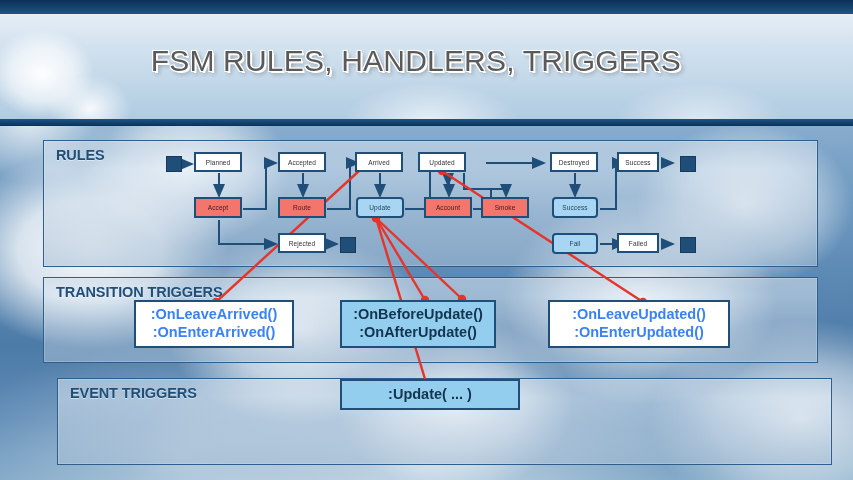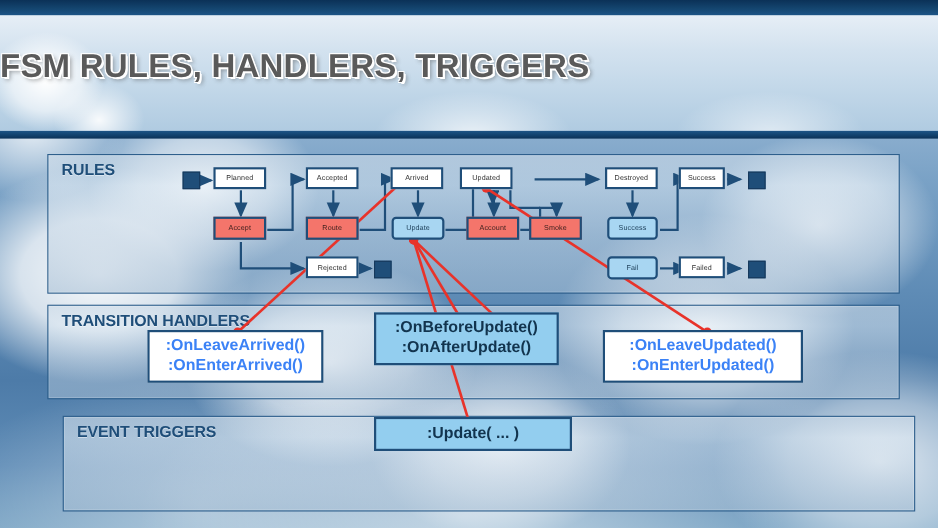--- a/index.html
+++ b/index.html
@@ -44,22 +44,22 @@
     background:
       radial-gradient(ellipse 70px 60px at 42px 60px, rgba(255,255,255,.98) 0%, rgba(255,255,255,.6) 45%, rgba(255,255,255,0) 75%),
       radial-gradient(ellipse 55px 45px at 90px 95px, rgba(255,255,255,.9) 0%, rgba(255,255,255,0) 75%),
       radial-gradient(ellipse 120px 55px at 430px 110px, rgba(255,255,255,.75) 0%, rgba(255,255,255,0) 75%),
       radial-gradient(ellipse 110px 50px at 700px 108px, rgba(255,255,255,.6) 0%, rgba(255,255,255,0) 78%);
   }
   .bar-under-hdr{position:absolute;left:0;top:119px;width:853px;height:7px;
     background:linear-gradient(180deg,#1d5486 0%,#11406b 60%,#0b3157 100%);}
 
   .deck-title{
-    position:absolute;left:0;top:44px;width:681px;text-align:left;
-    font-size:30px;font-weight:bold;letter-spacing:.2px;
+    position:absolute;left:0;top:44px;width:681px;text-align:right;
+    font-size:30px;font-weight:normal;letter-spacing:.2px;
     color:#5a5a5a;
     text-shadow:
       1px 1px 0 #ffffff, 2px 2px 0 #ffffff, -1px -1px 0 #ffffff,
       1px -1px 0 #ffffff, -1px 1px 0 #ffffff, 3px 3px 4px rgba(60,60,60,.45);
   }
 
   
   .panel{
     position:absolute;
     border:1px solid #2e5f8c;
@@ -175,21 +175,21 @@
         </g>
         <g stroke="#1f4e79" stroke-width="2" fill="none">
 
           <path d="M420,32 L420,48 L447,48"></path>
         </g>
       </svg>
     </div>
   </div>
 
   <div class="panel" id="panel-handlers">
-    <div class="panel-title">TRANSITION HANDLERS</div>
+    <div class="panel-title">TRANSITION TRIGGERS</div>
   </div>
 
   <div class="panel" id="panel-triggers">
     <div class="panel-title">EVENT TRIGGERS</div>
   </div>
 
   <svg id="links" viewBox="0 0 853 480">
       <line x1="371" y1="160" x2="216" y2="302" stroke="#e8332a" stroke-width="2.4"></line>
       <circle cx="371" cy="160" r="4.2" fill="#e8332a"></circle>
       <circle cx="216" cy="302" r="4.2" fill="#e8332a"></circle>
@@ -223,21 +223,21 @@
     <div class="node act-blue" style="left: 552px; top: 197px; width: 46px; height: 21px;">Success</div>
     <div class="node state" style="left: 278px; top: 233px; width: 48px; height: 20px;">Rejected</div>
     <div class="endpoint" style="left: 340px; top: 237px; width: 14px; height: 14px;"></div>
     <div class="node act-blue" style="left: 552px; top: 233px; width: 46px; height: 21px;">Fail</div>
     <div class="node state" style="left: 617px; top: 233px; width: 42px; height: 20px;">Failed</div>
     <div class="endpoint" style="left: 680px; top: 237px; width: 14px; height: 14px;"></div>
     <div class="codebox white" style="left: 134px; top: 300px; width: 160px; height: 48px;">
       <div class="ln">:OnLeaveArrived()</div>
       <div class="ln">:OnEnterArrived()</div>
     </div>
-    <div class="codebox blue" style="left: 340px; top: 284px; width: 168px; height: 48px; text-align: right;">
+    <div class="codebox blue" style="left: 340px; top: 300px; width: 156px; height: 48px; text-align: right;">
       <div class="ln">:OnBeforeUpdate()</div>
       <div class="ln">:OnAfterUpdate()</div>
     </div>
     <div class="codebox white" style="left: 548px; top: 300px; width: 182px; height: 48px;">
       <div class="ln">:OnLeaveUpdated()</div>
       <div class="ln">:OnEnterUpdated()</div>
     </div>
     <div class="codebox blue" style="left: 340px; top: 379px; width: 180px; height: 31px;">
       <div class="ln">:Update( ... )</div>
     </div>

